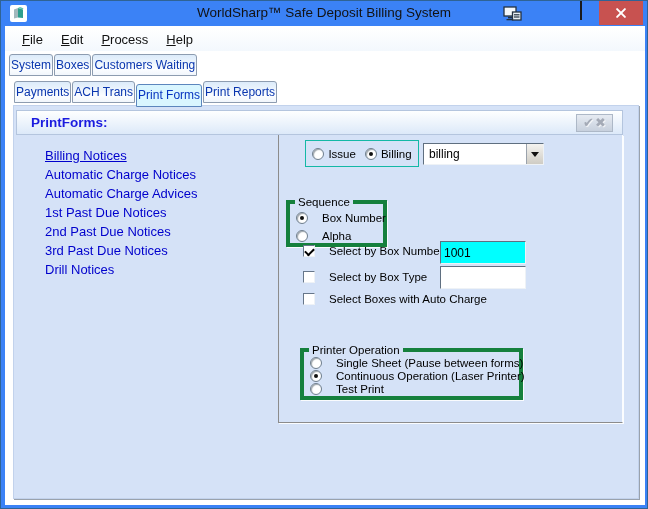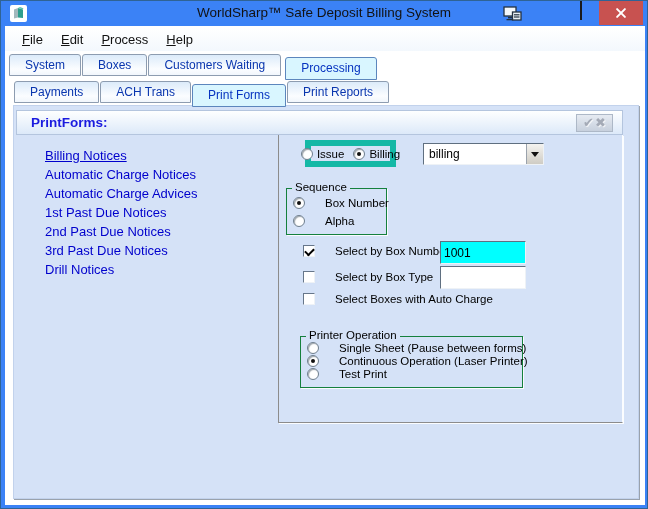--- a/index.html
+++ b/index.html
@@ -28,21 +28,21 @@
 
   .menubar { position:absolute; left:4px; top:27px; width:640px; height:23px;
              background:linear-gradient(#ffffff,#f3f8fd); display:flex; align-items:center; padding-left:8px; }
   .menu-item { display:inline-block; padding:2px 9px; font-size:13px; color:#121212; cursor:default; }
   .menu-item::first-letter { text-decoration:underline; }
 
   
   .tabrow { position:absolute; display:flex; align-items:flex-start; z-index:2; }
   .tabrow1 { left:8px; top:53px; }
   .tabrow2 { left:13px; top:80px; }
-  .tab { height:22px; line-height:20px; padding:0 15px; font-size:12px; color:#0a36ae;
+  .tab { height:22px; line-height:20px; padding:0 1px; font-size:12px; color:#0a36ae;
          background:linear-gradient(#dcebfa,#fbfdff 70%,#f1f6fc);
          border:1px solid #8d9cb0; border-radius:3px 3px 0 0; margin-right:1px; white-space:nowrap;text-align:right; }
   .tab.active { background:#d9f6ff; border-color:#5c86bd; color:#0734c0;
                 margin-top:3px; height:23px; }
 
   
   .page { position:absolute; left:12px; top:104px; width:626px; height:394px;
           background:#d5e2f7; border:1px solid #c2d2ec;
           box-shadow:1px 1px 0 #9aa2ac; z-index:1; }
 
@@ -59,45 +59,45 @@
   .notices { position:absolute; left:31px; top:40px; width:230px; }
   .notice-item { display:block; font-size:13px; font-weight:normal; color:#0000cc;
                  line-height:19px; white-space:nowrap; cursor:default; }
   .notice-item.selected { text-decoration:underline; }
 
   
   .right-panel { position:absolute; left:264px; top:29px; width:345px; height:288px;
                  border-left:1px solid #8c8c8c; border-bottom:1px solid #8c8c8c;
                  border-right:1px solid #fbfdff; box-shadow:1px 1px 0 #fbfdff; }
 
-  .crow { position:absolute; display:flex; align-items:flex-start; gap:20px;
+  .crow { position:absolute; display:flex; align-items:flex-start; gap:14px;
           font-size:11.5px; color:#000; white-space:nowrap; }
 
   .rd { position:relative; width:12px; height:12px; border-radius:50%; background:#fff;
         border:1px solid #6e7e8e; box-shadow:inset 1px 1px 1px rgba(80,92,104,.55); flex:none; }
   .rd.selected::after { content:""; position:absolute; left:3px; top:3px; width:4px; height:4px;
         border-radius:50%; background:#111; }
   .cb { position:relative; width:12px; height:12px; background:#fff; flex:none;
         border:1px solid; border-color:#66768a #eef2f6 #eef2f6 #66768a; }
   .cb.checked::after { content:""; position:absolute; left:1px; top:2px; width:7px; height:4px;
         border-left:2px solid #000; border-bottom:2px solid #000; transform:rotate(-45deg); }
 
-  .scope-group { position:absolute; left:26px; top:5px; width:91px; height:27px;
-                 border:6px solid #14b8a6; display:flex; align-items:center; justify-content:center; gap:9px; }
+  .scope-group { position:absolute; left:26px; top:5px; width:114px; height:27px;
+                 border:1px solid #14b8a6; display:flex; align-items:center; justify-content:center; gap:9px; }
   .opt { display:flex; align-items:center; gap:4px; font-size:11.5px; color:#000; }
 
   .combo { position:absolute; left:144px; top:8px; width:121px; height:22px; background:#fff;
            border:1px solid; border-color:#5f6f80 #eef2f6 #eef2f6 #5f6f80; display:flex; }
   .combo-value { flex:1; font-size:12px; padding:3px 0 0 5px; color:#000; }
   .combo-btn { width:17px; height:100%; background:linear-gradient(#f4f3f0,#cfccc4);
                border-left:1px solid #9aa2ac; display:flex; align-items:center; justify-content:center; }
   .combo-arrow { width:0; height:0; border-left:4px solid transparent; border-right:4px solid transparent;
                  border-top:5px solid #111; }
 
-  .groupbox { position:absolute; border:1px solid #15803d; box-shadow:1px 1px 0 rgba(255,255,255,.85); }
+  .groupbox { position:absolute; border:4px solid #15803d; box-shadow:1px 1px 0 rgba(255,255,255,.85);margin-top:12px; }
   .groupbox .legend { position:absolute; top:-8px; left:5px; background:#d5e2f7;
                       padding:0 3px; font-size:11.5px; color:#000; }
   .seq-group { left:7px; top:53px; width:101px; height:47px; }
   .prn-group { left:21px; top:201px; width:223px; height:52px; }
 
   .field { position:absolute; height:23px; font-size:12px; color:#000; padding:0 3px;
            border:1px solid; border-color:#5f6f80 #eef2f6 #eef2f6 #5f6f80; outline:none;
            font-family:"Liberation Sans", sans-serif; }
   .field.hl { background:#00ffff; }
   .field.plain { background:#ffffff; }
@@ -141,21 +141,20 @@
     <span class="menu-item">File</span>
     <span class="menu-item">Edit</span>
     <span class="menu-item">Process</span>
     <span class="menu-item">Help</span>
   </div>
 
   <div class="tabrow tabrow1">
     <span class="tab">System</span>
     <span class="tab">Boxes</span>
     <span class="tab">Customers Waiting</span>
-    <span class="tab active" style="margin-left:3px;">Processing</span>
   </div>
 
   <div class="tabrow tabrow2">
     <span class="tab">Payments</span>
     <span class="tab">ACH Trans</span>
     <span class="tab active">Print Forms</span>
     <span class="tab">Print Reports</span>
   </div>
 
   <div class="page">

